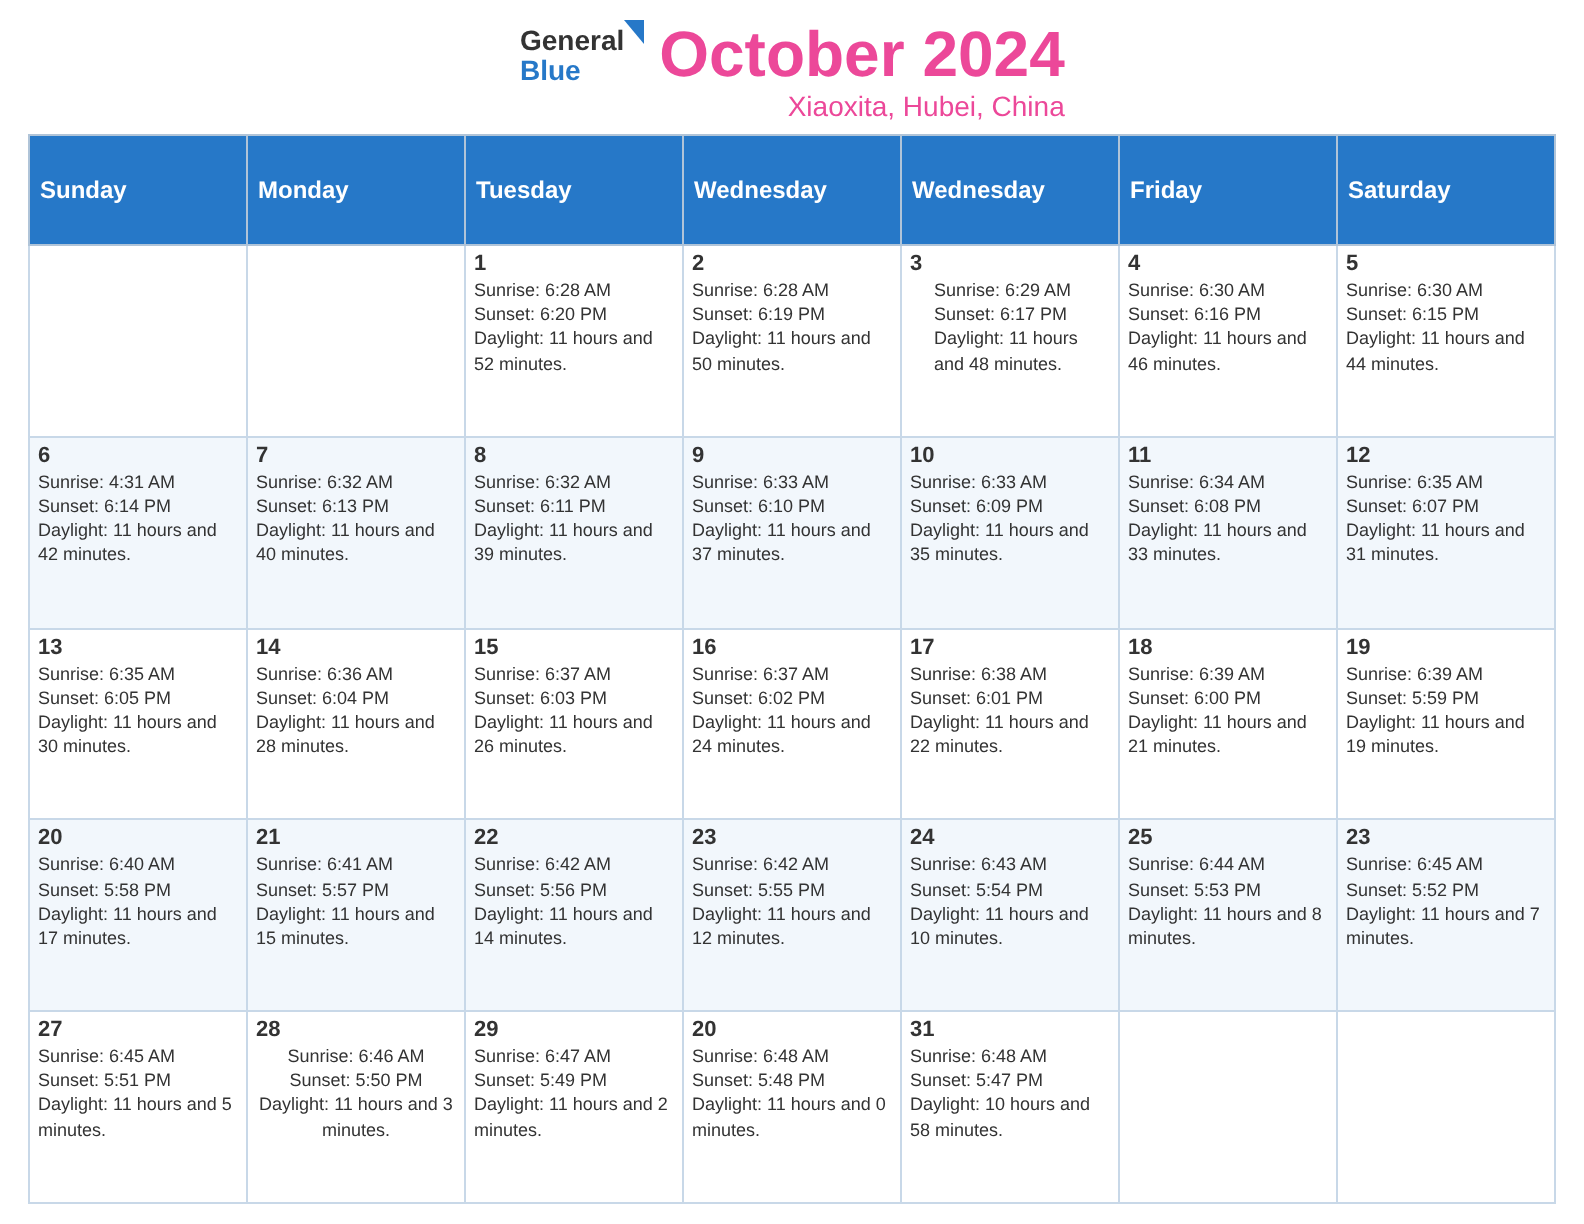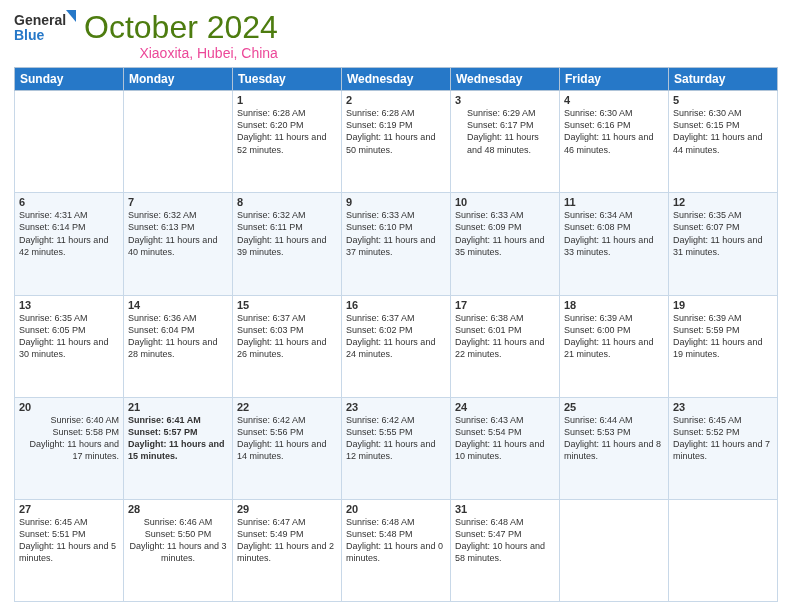--- a/index.html
+++ b/index.html
@@ -13,52 +13,52 @@
     .page {
       width: 792px;
       height: 612px;
       background: #fff;
       display: flex;
       flex-direction: column;
       padding: 10px 14px 10px 14px;
     }
     .header {
       display: flex;
-      justify-content: flex-start;
+      justify-content: center;
       align-items: flex-start;
       margin-bottom: 6px;
     }
     .logo {
       display: flex;
       align-items: center;
       gap: 2px;
     }
     .title-block {
       text-align: right;
     }
     .main-title {
       font-size: 32px;
-      font-weight: normal;
-      color: #4d7c0f;
+      font-weight: bold;
+      color: #ec4899;
       line-height: 1.1;
     }
     .subtitle {
       font-size: 14px;
       color: #ec4899;
     }
     .calendar {
       width: 100%;
       border-collapse: collapse;
       flex: 1;
     }
     .calendar th {
       background: #2678c8;
       color: #fff;
       text-align: left;
-      padding: 4px 5px;
+      padding: 20px 5px;
       font-size: 12px;
       font-weight: bold;
       border: 1px solid #b0c4d8;
     }
     .calendar td {
       border: 1px solid #c8d8e8;
       vertical-align: top;
       padding: 3px 4px;
       font-size: 9.5px;
       color: #333;
@@ -236,27 +236,27 @@
           <td>
             <div class="day-num">19</div>
             <div class="day-info" style="white-space: pre-line;">Sunrise: 6:39 AM
 Sunset: 5:59 PM
 Daylight: 11 hours and 19 minutes.</div>
           </td>
         </tr>
         <tr>
           <td>
             <div class="day-num">20</div>
-            <div class="day-info" style="white-space: pre-line; text-align: right;">Sunrise: 6:40 AM
+            <div class="day-info" style="white-space: pre-line;">Sunrise: 6:40 AM
 Sunset: 5:58 PM
 Daylight: 11 hours and 17 minutes.</div>
           </td>
           <td>
             <div class="day-num">21</div>
-            <div class="day-info" style="white-space: pre-line; font-weight: bold;">Sunrise: 6:41 AM
+            <div class="day-info" style="white-space: pre-line;">Sunrise: 6:41 AM
 Sunset: 5:57 PM
 Daylight: 11 hours and 15 minutes.</div>
           </td>
           <td>
             <div class="day-num">22</div>
             <div class="day-info" style="white-space: pre-line;">Sunrise: 6:42 AM
 Sunset: 5:56 PM
 Daylight: 11 hours and 14 minutes.</div>
           </td>
           <td>

